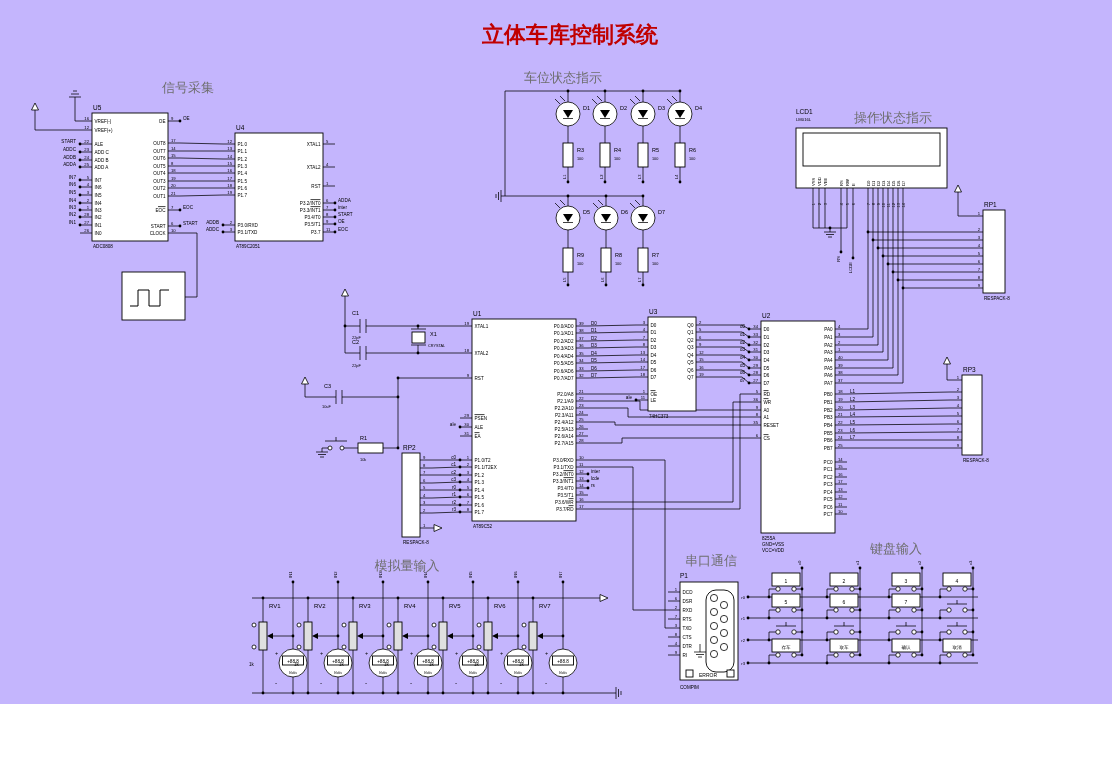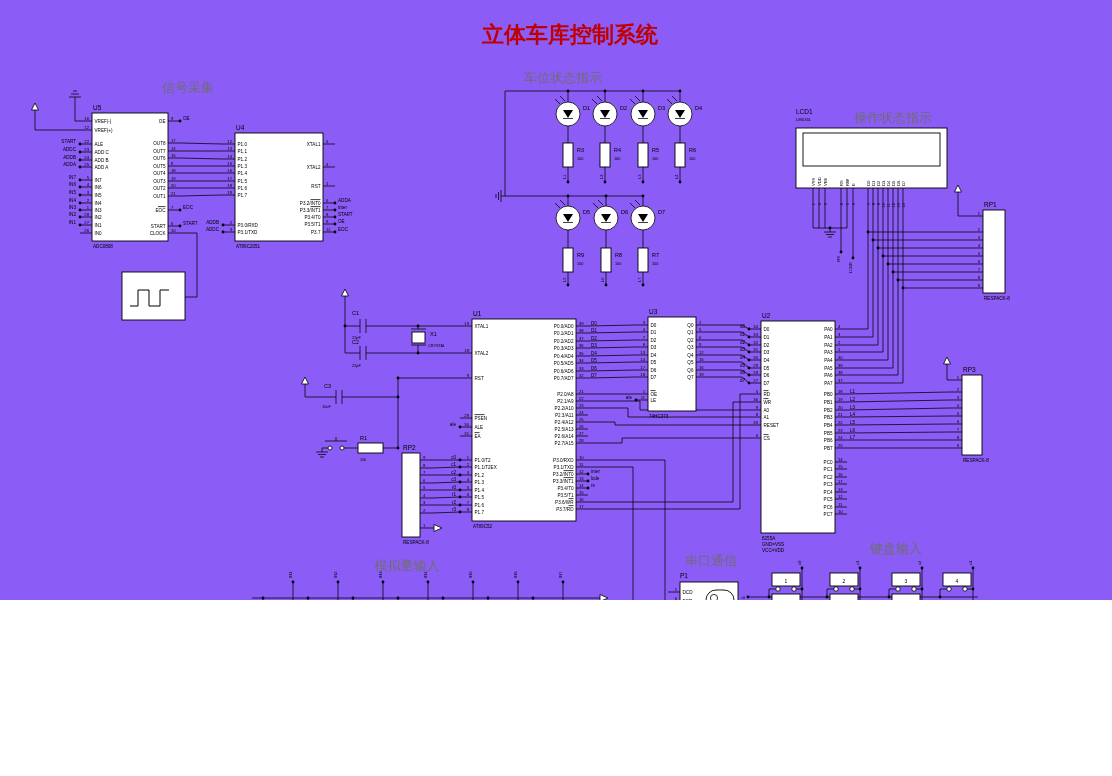--- a/index.html
+++ b/index.html
@@ -1,16 +1,16 @@
 <!DOCTYPE html>
 <html><head>
 <meta charset="utf-8">
 <style>
   html,body{margin:0;padding:0;background:#fff}
-  .wrap{width:1112px;height:600px;position:relative;background:#8b5cf6;font-family:"Liberation Sans",sans-serif;overflow:hidden}
+  .wrap{width:1112px;height:704px;position:relative;background:#c4b5fd;font-family:"Liberation Sans",sans-serif;overflow:hidden}
   svg{font-family:"Liberation Sans",sans-serif}
   svg text{stroke:none}
   .ttl{font-size:22px;font-weight:bold;fill:#c00000}
   .sec{font-size:13px;fill:#6e6e6e}
 </style>
 </head>
 <body>
 
 <div class="wrap">
 <svg id="sch" width="1112" height="776" viewBox="0 0 1112 776">

